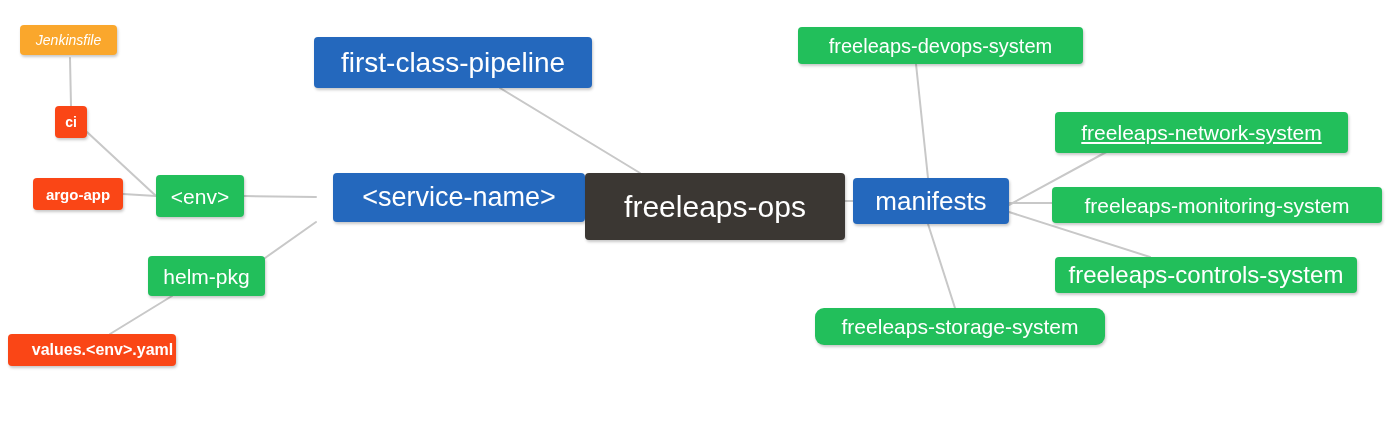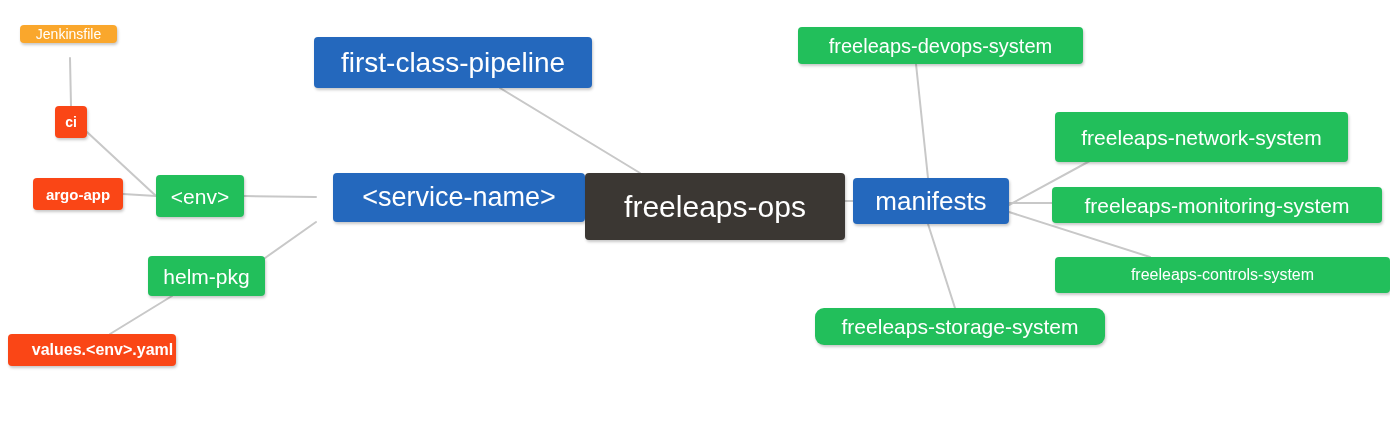--- a/index.html
+++ b/index.html
@@ -57,29 +57,29 @@
       <line x1="500" y1="88" x2="640" y2="173" stroke="#c8c8c8" stroke-width="2" stroke-linecap="round"></line>
       <line x1="568" y1="197" x2="585" y2="200" stroke="#c8c8c8" stroke-width="2" stroke-linecap="round"></line>
       <line x1="845" y1="201" x2="853" y2="201" stroke="#c8c8c8" stroke-width="2" stroke-linecap="round"></line>
       <line x1="928" y1="178" x2="916" y2="64" stroke="#c8c8c8" stroke-width="2" stroke-linecap="round"></line>
       <line x1="1009" y1="205" x2="1110" y2="150" stroke="#c8c8c8" stroke-width="2" stroke-linecap="round"></line>
       <line x1="1009" y1="203" x2="1052" y2="203" stroke="#c8c8c8" stroke-width="2" stroke-linecap="round"></line>
       <line x1="1009" y1="212" x2="1150" y2="257" stroke="#c8c8c8" stroke-width="2" stroke-linecap="round"></line>
       <line x1="928" y1="224" x2="955" y2="308" stroke="#c8c8c8" stroke-width="2" stroke-linecap="round"></line>
     </svg>
   <div id="node-layer">
-      <div class="node n-orange" style="left: 20px; top: 25px; width: 97px; height: 18px; font-size: 14px;">Jenkinsfile</div>
+      <div class="node n-orange" style="left: 20px; top: 25px; width: 97px; height: 30px; font-size: 14px; font-style: italic;">Jenkinsfile</div>
       <div class="node n-red" style="left: 55px; top: 106px; width: 32px; height: 32px; font-size: 14px;">ci</div>
       <div class="node n-red" style="left: 33px; top: 178px; width: 90px; height: 32px; font-size: 15px;">argo-app</div>
       <div class="node n-green" style="left: 156px; top: 175px; width: 88px; height: 42px; font-size: 21px;">&lt;env&gt;</div>
       <div class="node n-green" style="left: 148px; top: 256px; width: 117px; height: 40px; font-size: 21px;">helm-pkg</div>
       <div class="node n-red" style="left: 8px; top: 334px; width: 168px; height: 32px; font-size: 16px; padding-left: 21px;">values.&lt;env&gt;.yaml</div>
       <div class="node n-blue" style="left: 314px; top: 37px; width: 278px; height: 51px; font-size: 28px;">first-class-pipeline</div>
       <div class="node n-blue" style="left: 333px; top: 173px; width: 252px; height: 49px; font-size: 27px;">&lt;service-name&gt;</div>
       <div class="node n-root" style="left: 585px; top: 173px; width: 260px; height: 67px; font-size: 30px;">freeleaps-ops</div>
       <div class="node n-blue" style="left: 853px; top: 178px; width: 156px; height: 46px; font-size: 26px;">manifests</div>
       <div class="node n-green" style="left: 798px; top: 27px; width: 285px; height: 37px; font-size: 20px;">freeleaps-devops-system</div>
-      <div class="node n-green" style="left: 1055px; top: 112px; width: 293px; height: 50px; font-size: 21px;">freeleaps-network-system</div>
+      <div class="node n-green" style="left: 1055px; top: 112px; width: 293px; height: 41px; font-size: 21px; text-decoration: underline;">freeleaps-network-system</div>
       <div class="node n-green" style="left: 1052px; top: 187px; width: 330px; height: 36px; font-size: 21px;">freeleaps-monitoring-system</div>
-      <div class="node n-green" style="left: 1055px; top: 257px; width: 335px; height: 36px; font-size: 16px;">freeleaps-controls-system</div>
+      <div class="node n-green" style="left: 1055px; top: 257px; width: 302px; height: 36px; font-size: 24px;">freeleaps-controls-system</div>
       <div class="node n-green" style="left: 815px; top: 308px; width: 290px; height: 37px; font-size: 21px; border-radius: 9px;">freeleaps-storage-system</div>
     </div>
 </div>
 
 </body></html>

